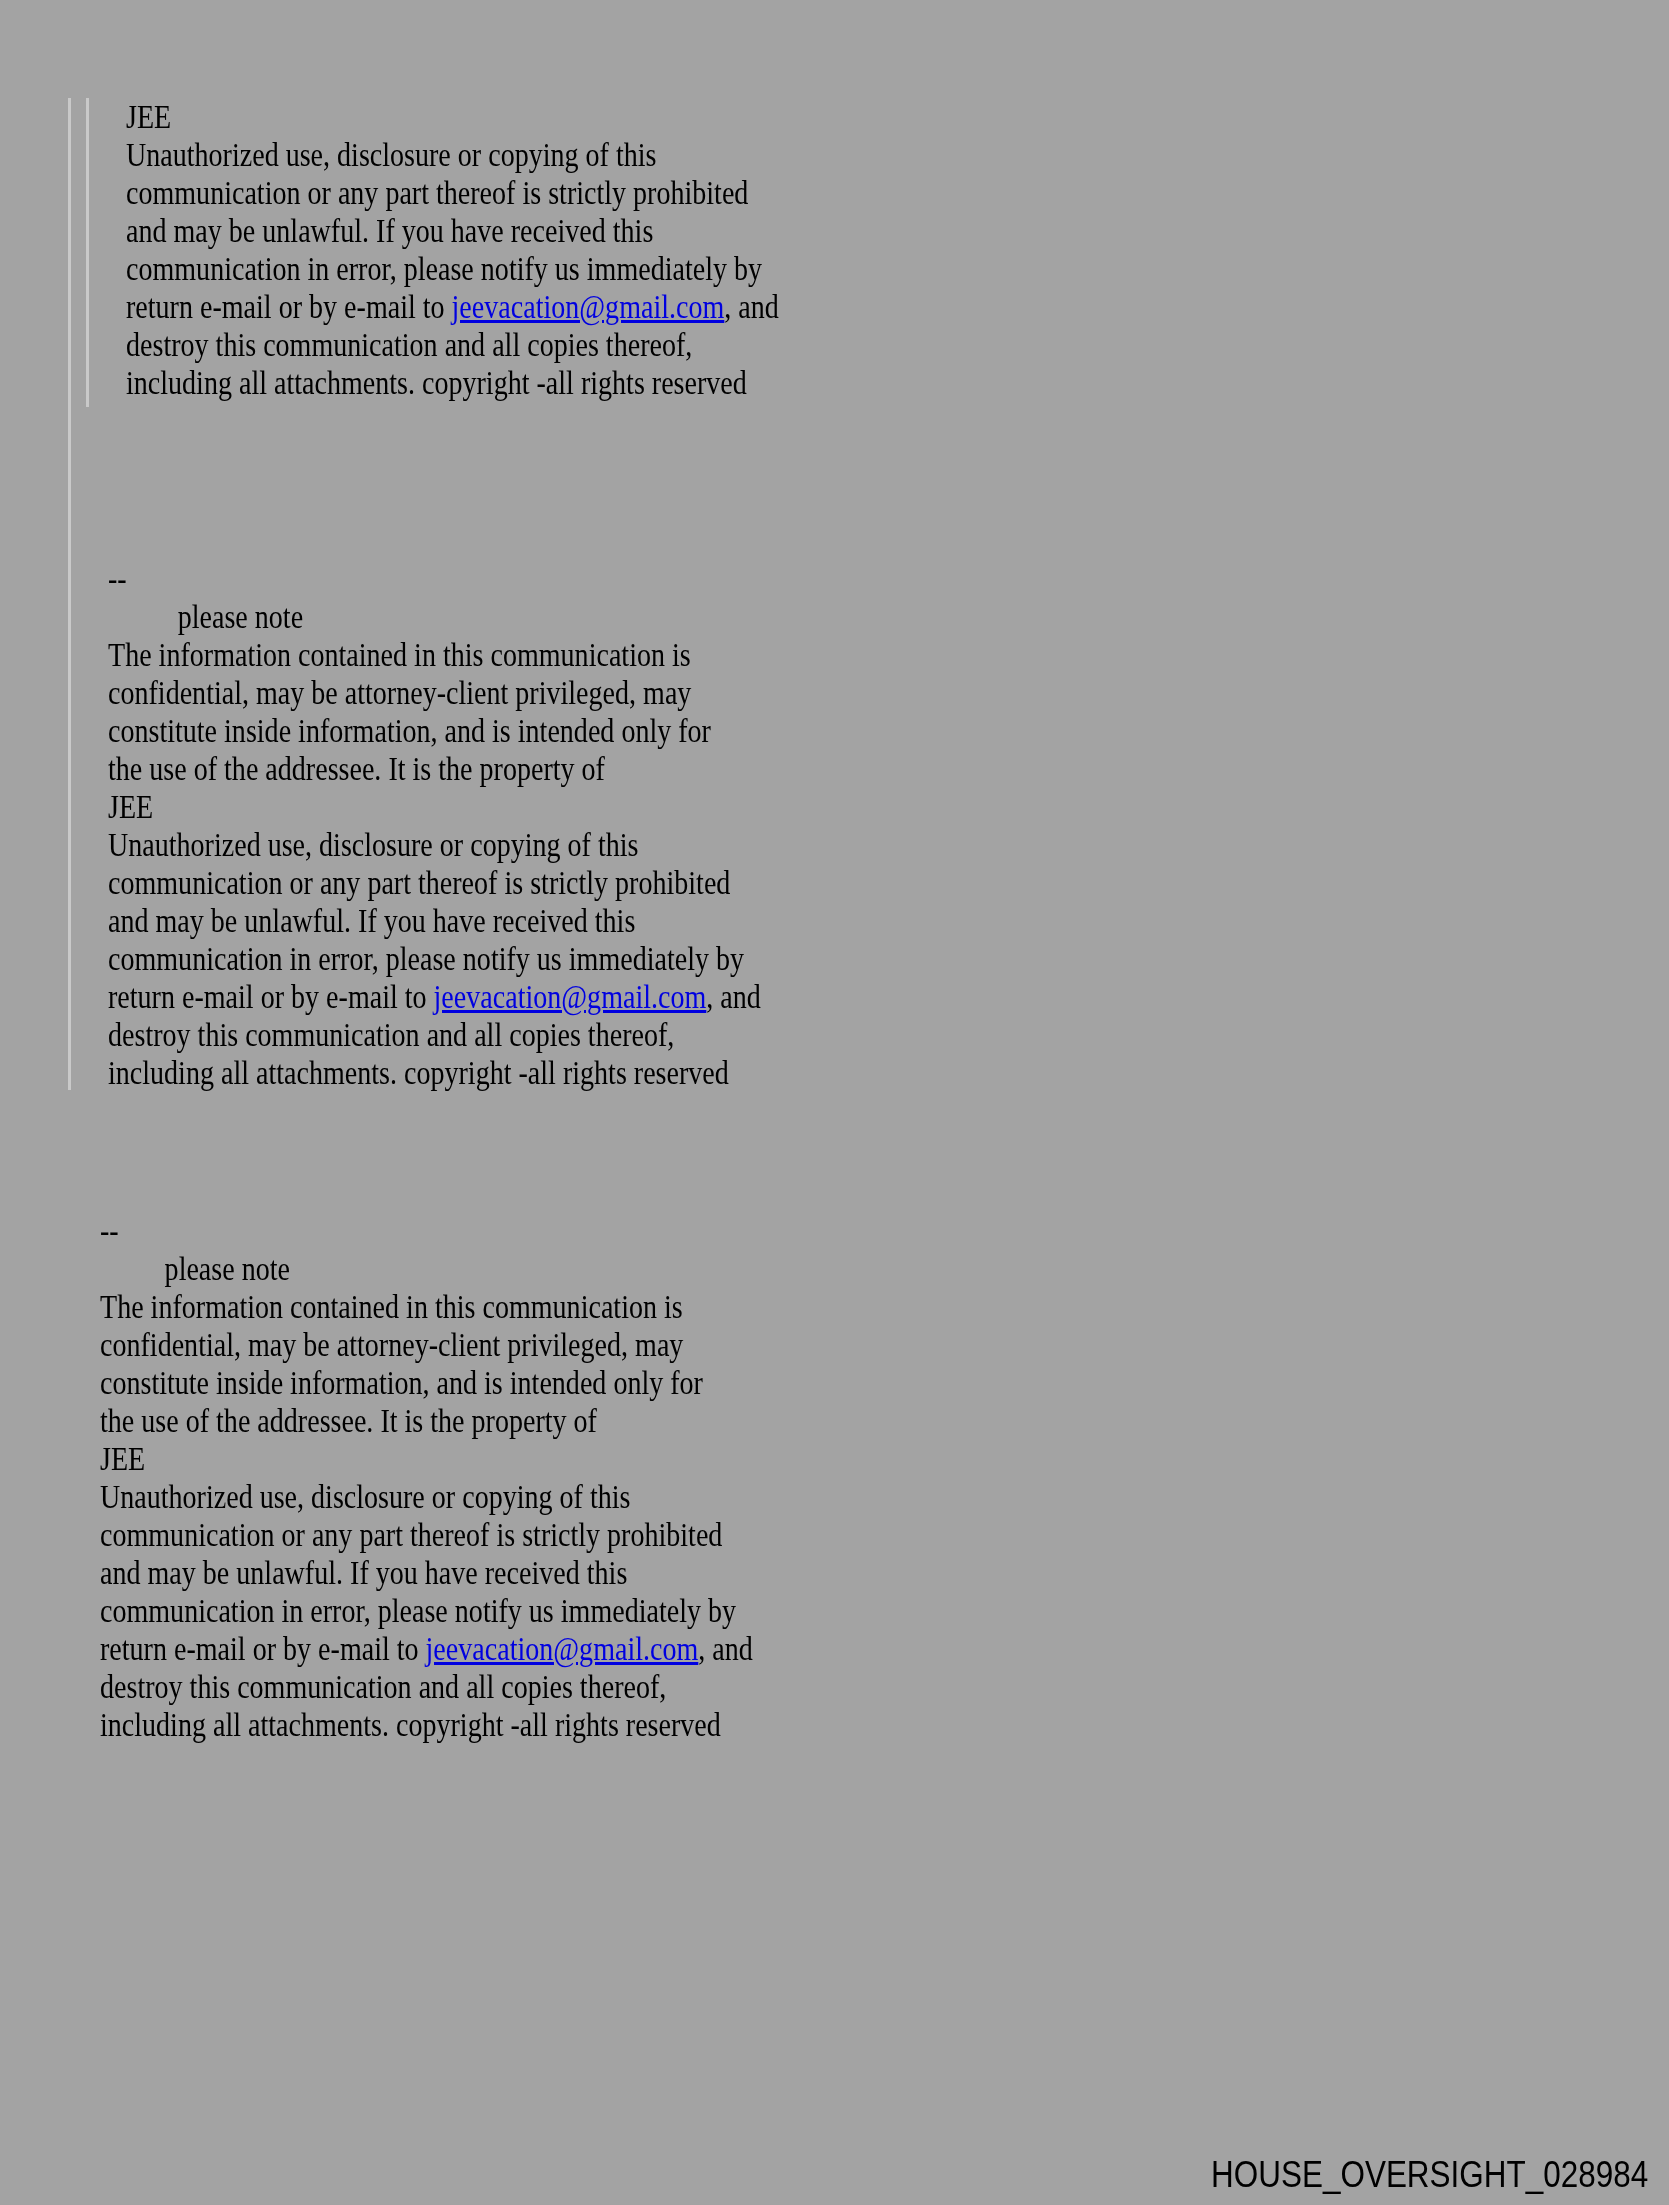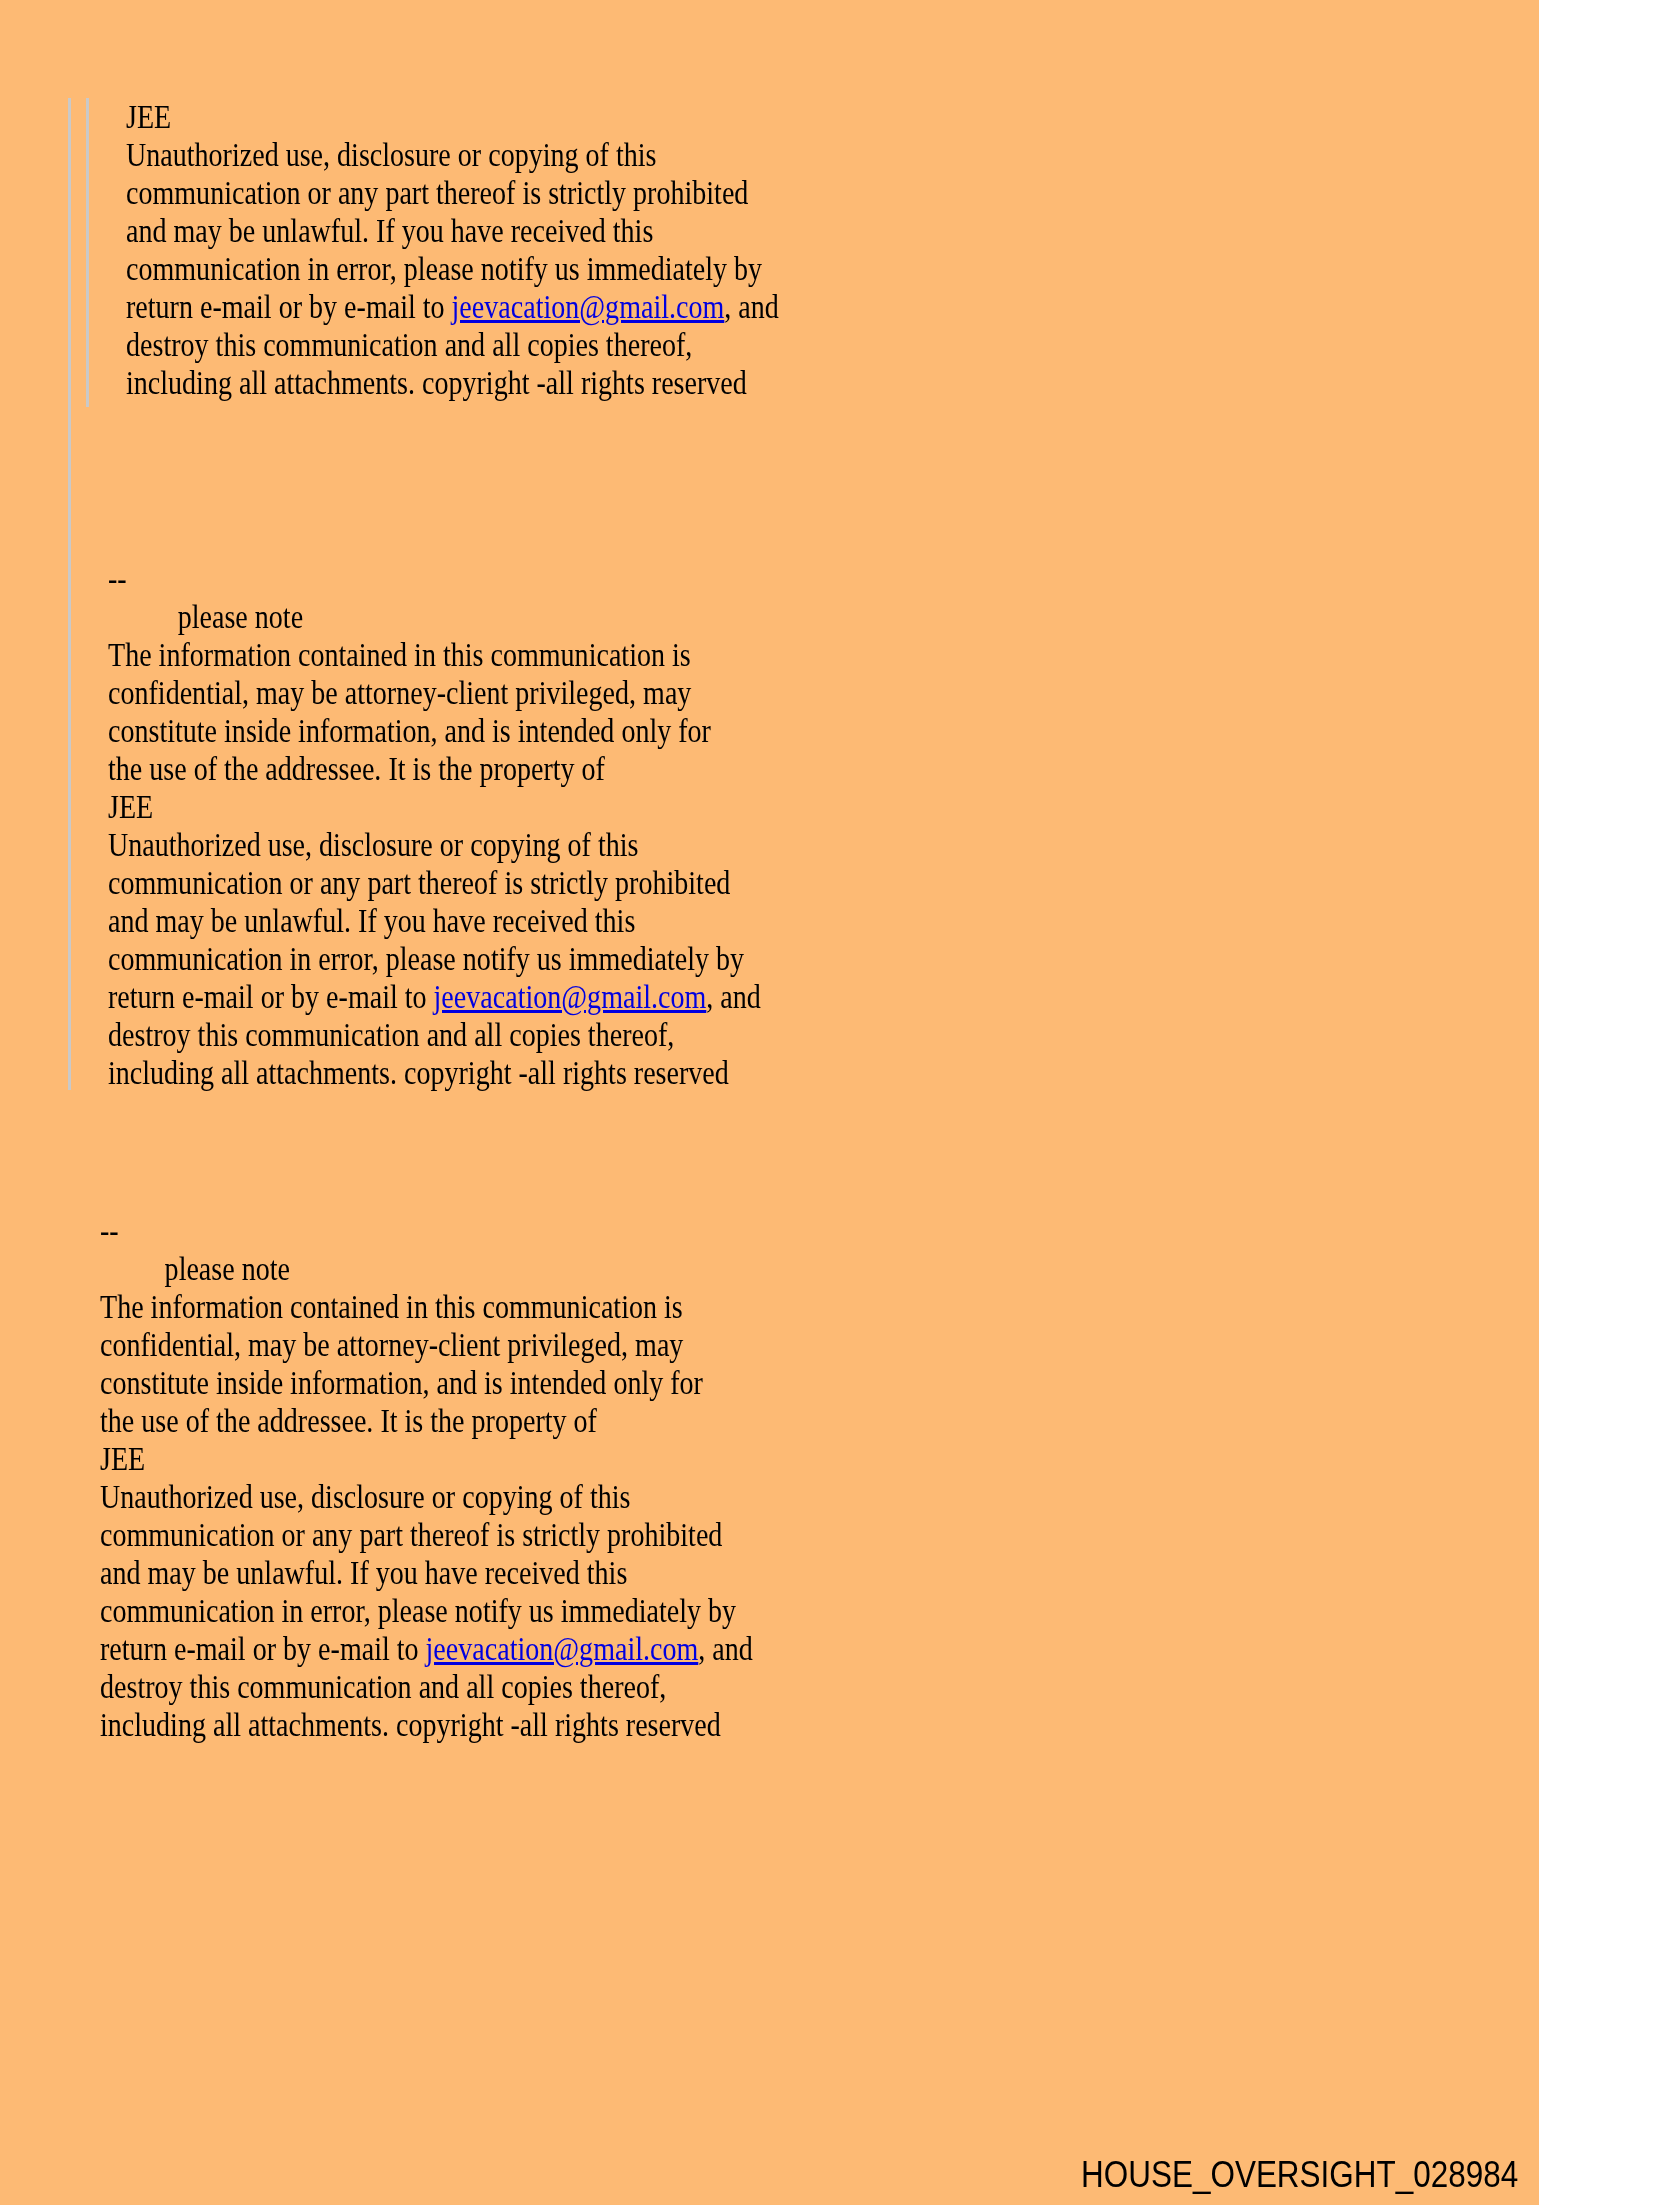--- a/index.html
+++ b/index.html
@@ -2,23 +2,23 @@
 <html style="font-size:10.5px"><head>
 <meta charset="utf-8">
 <style>
   html, body {
     margin: 0;
     padding: 0;
     background: #ffffff;
   }
   .page {
     position: relative;
-    width: 1539px;
+    width: 1669px;
     height: 2205px;
-    background: #fdba74;
+    background: #a3a3a3;
     overflow: hidden;
     font-family: "Liberation Serif", "DejaVu Serif", serif;
     color: #000000;
   }
   .quote-bar {
     position: absolute;
     width: 3.3px;
     background: #c9c9c9;
   }
   .quote-bar.outer { left: 68px; top: 98px; height: 992px; }

